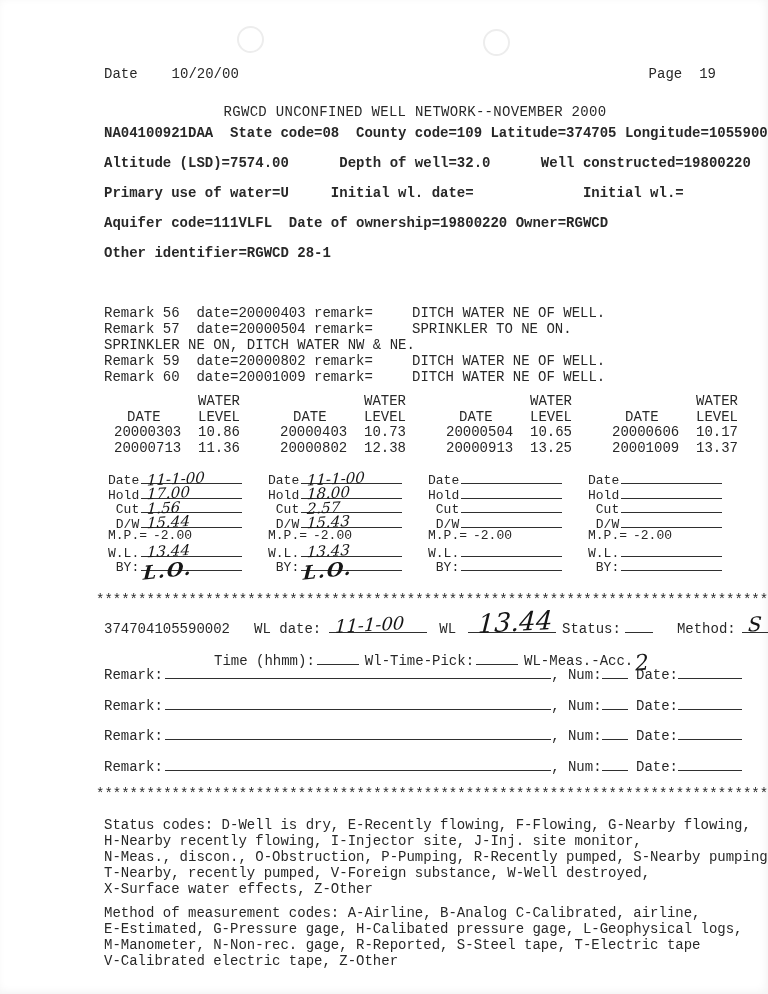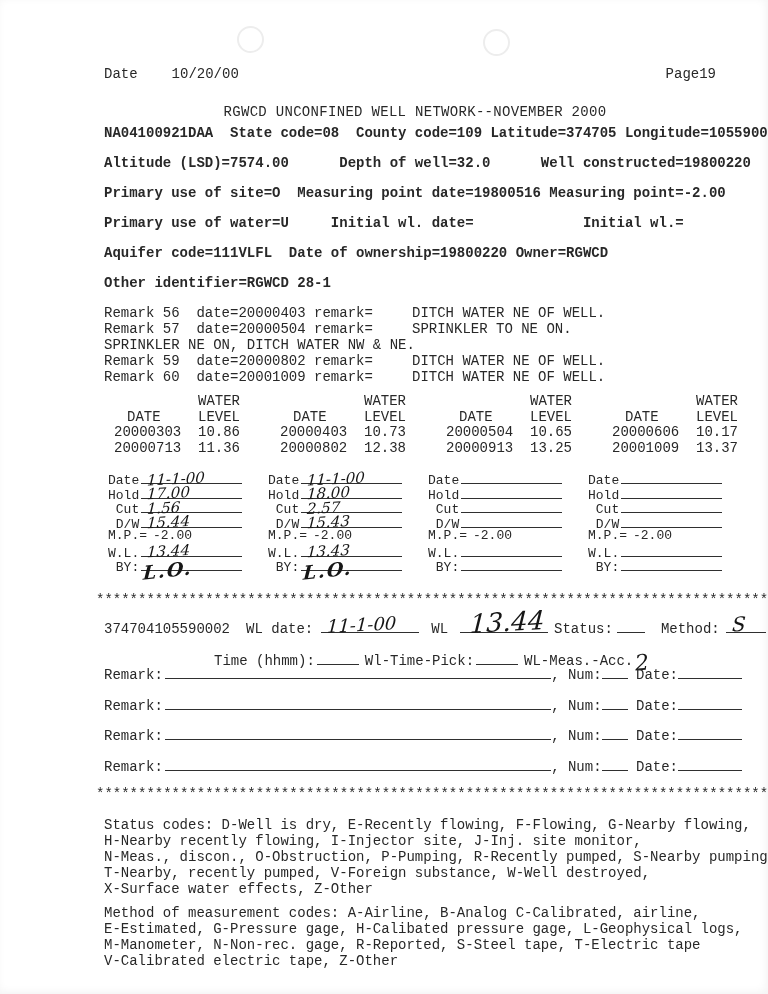--- a/index.html
+++ b/index.html
@@ -11,21 +11,21 @@
   }
   .pre{white-space:pre;}
   
   .hole{position:absolute;width:23px;height:23px;border-radius:50%;border:2px solid #ededed;background:#fff;}
   .hole.h1{left:237px;top:26px;}
   .hole.h2{left:483px;top:29px;}
   
   .header-row{position:absolute;left:104px;top:66px;width:612px;display:flex;align-items:baseline;}
   .header-row .dval{margin-left:34px;}
   .header-row .spacer{flex:1;}
-  .header-row .pval{}
+  .header-row .pval{margin-left:17px;}
   .title{position:absolute;left:104px;top:104px;width:622px;text-align:center;letter-spacing:.3px;}
   
   .site{position:absolute;left:104px;top:118px;line-height:30px;font-weight:bold;}
   
   .remarks{position:absolute;left:104px;top:305px;line-height:16px;}
   .remarks .row{display:flex;}
   .remarks .r-meta{width:308px;white-space:pre;}
   
   .wtable{position:absolute;left:114px;top:394px;line-height:15.5px;display:grid;
           grid-template-columns:84px 82px 84px 82px 84px 82px 84px 82px;}
@@ -50,21 +50,21 @@
   
   .wl-line{position:absolute;left:104px;top:620px;display:flex;align-items:baseline;}
   .wl-line .lbl{white-space:pre;}
   .wl-line .u1{width:98px;margin-left:8px;}
   .wl-line .u2{width:88px;margin-left:12px;}
   .wl-line .u3{width:28px;margin-left:4px;}
   .wl-line .u4{width:40px;margin-left:6px;}
   .wl-line .hand{position:absolute;bottom:-3px;left:6px;font-size:18px;}
   .wl-line .hand.big{font-size:26px;bottom:-5px;left:10px;}
   .wl-line .hand.meth{font-size:20px;bottom:-4px;}
-  .gap8{margin-left:16px;text-align:center;} .gap12{margin-left:12px;} .gap6{margin-left:6px;}
+  .gap8{margin-left:24px;text-align:center;} .gap12{margin-left:12px;} .gap6{margin-left:6px;}
   .time-line{position:absolute;left:214px;top:645px;display:flex;align-items:baseline;}
   .time-line .u5{width:42px;margin-left:2px;}
   .time-line .hand.acc{font-size:22px;position:relative;top:5px;margin-left:2px;transform:rotate(-4deg);}
   
   .rform{position:absolute;left:104px;top:666px;width:638px;}
   .rform .frow{display:flex;align-items:baseline;height:17px;margin-bottom:13.7px;}
   .rform .flex-u{flex:1;margin-left:2px;}
   .rform .nu{width:26px;}
   .rform .du{width:64px;}
   .rform .lbl{white-space:pre;}
@@ -86,21 +86,20 @@
     <span class="dval">10/20/00</span>
     <span class="spacer"></span>
     <span>Page</span>
     <span class="pval">19</span>
   </div>
   <div class="title">RGWCD UNCONFINED WELL NETWORK--NOVEMBER 2000</div>
 
   <div class="site">
     <div class="pre">NA04100921DAA  State code=08  County code=109 Latitude=374705 Longitude=1055900</div>
     <div class="pre">Altitude (LSD)=7574.00      Depth of well=32.0      Well constructed=19800220</div>
-    <div class="pre">Primary use of site=O  Measuring point date=19800516 Measuring point=-2.00</div>
     <div class="pre">Primary use of water=U     Initial wl. date=             Initial wl.=</div>
     <div class="pre">Aquifer code=111VLFL  Date of ownership=19800220 Owner=RGWCD</div>
     <div class="pre">Other identifier=RGWCD 28-1</div>
   </div>
 
   <div class="remarks">
     <div class="row">
       <span class="r-meta">Remark 56  date=20000403 remark=</span>
       <span class="pre">DITCH WATER NE OF WELL.</span>
     </div>

